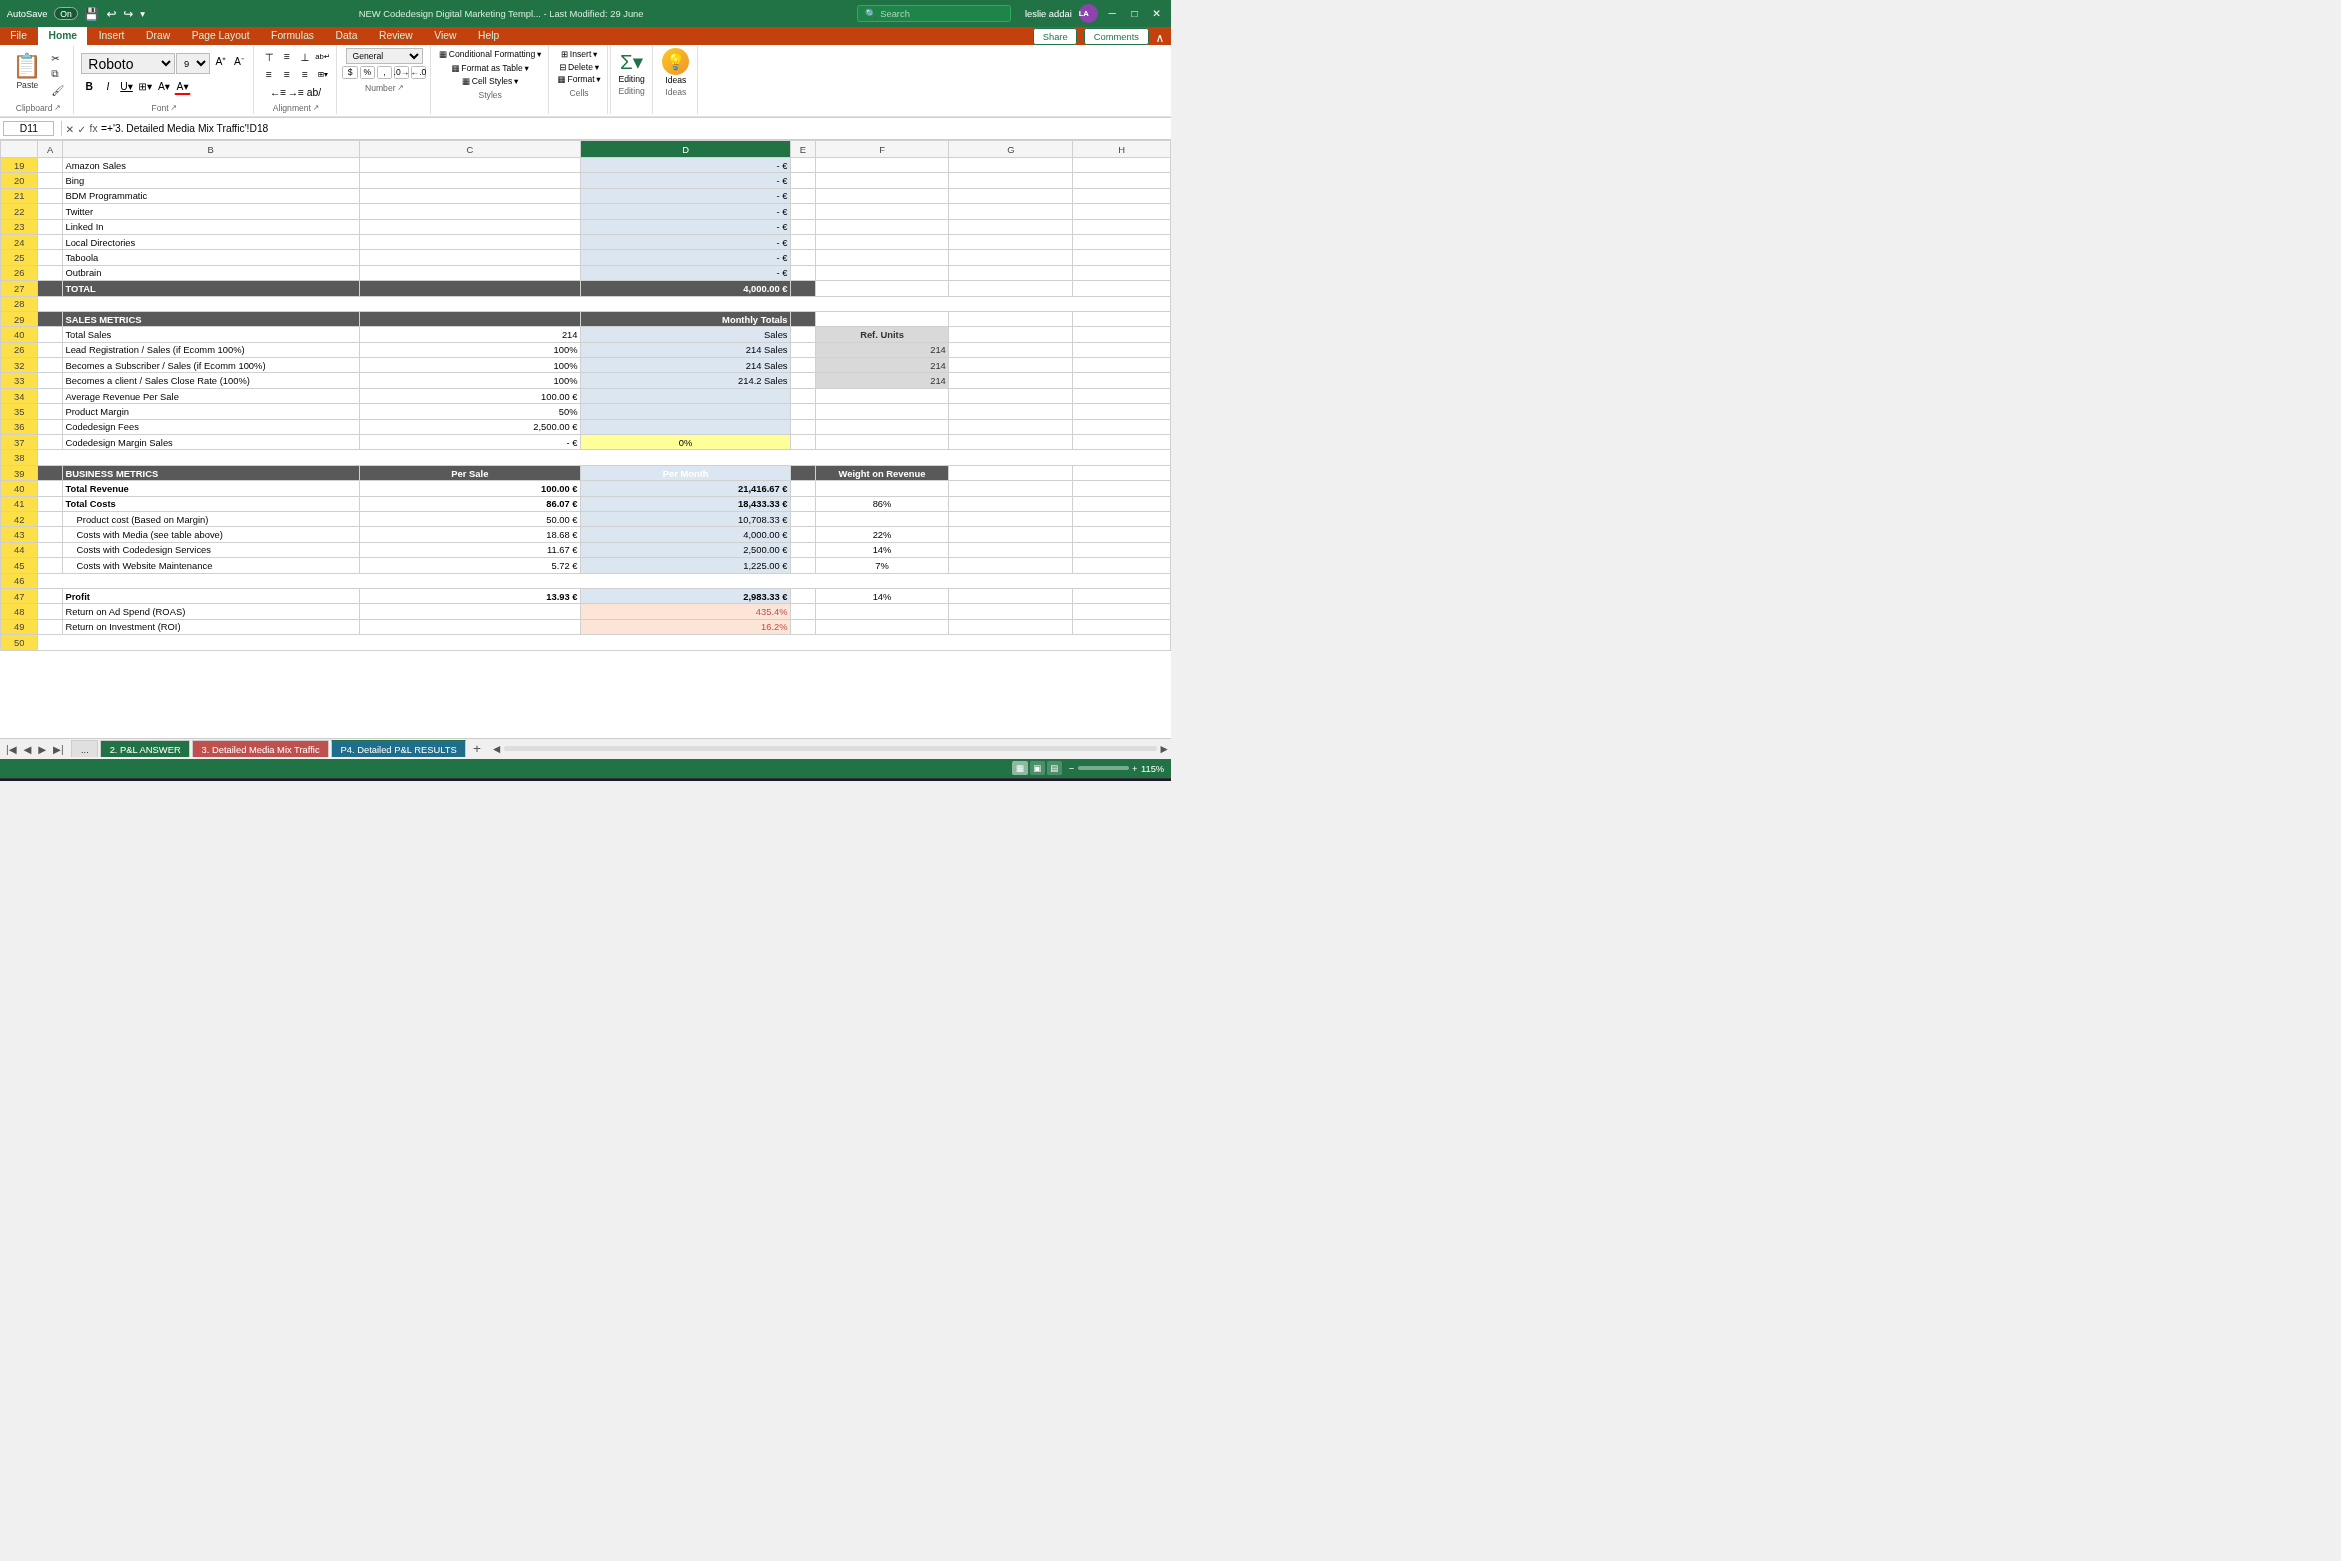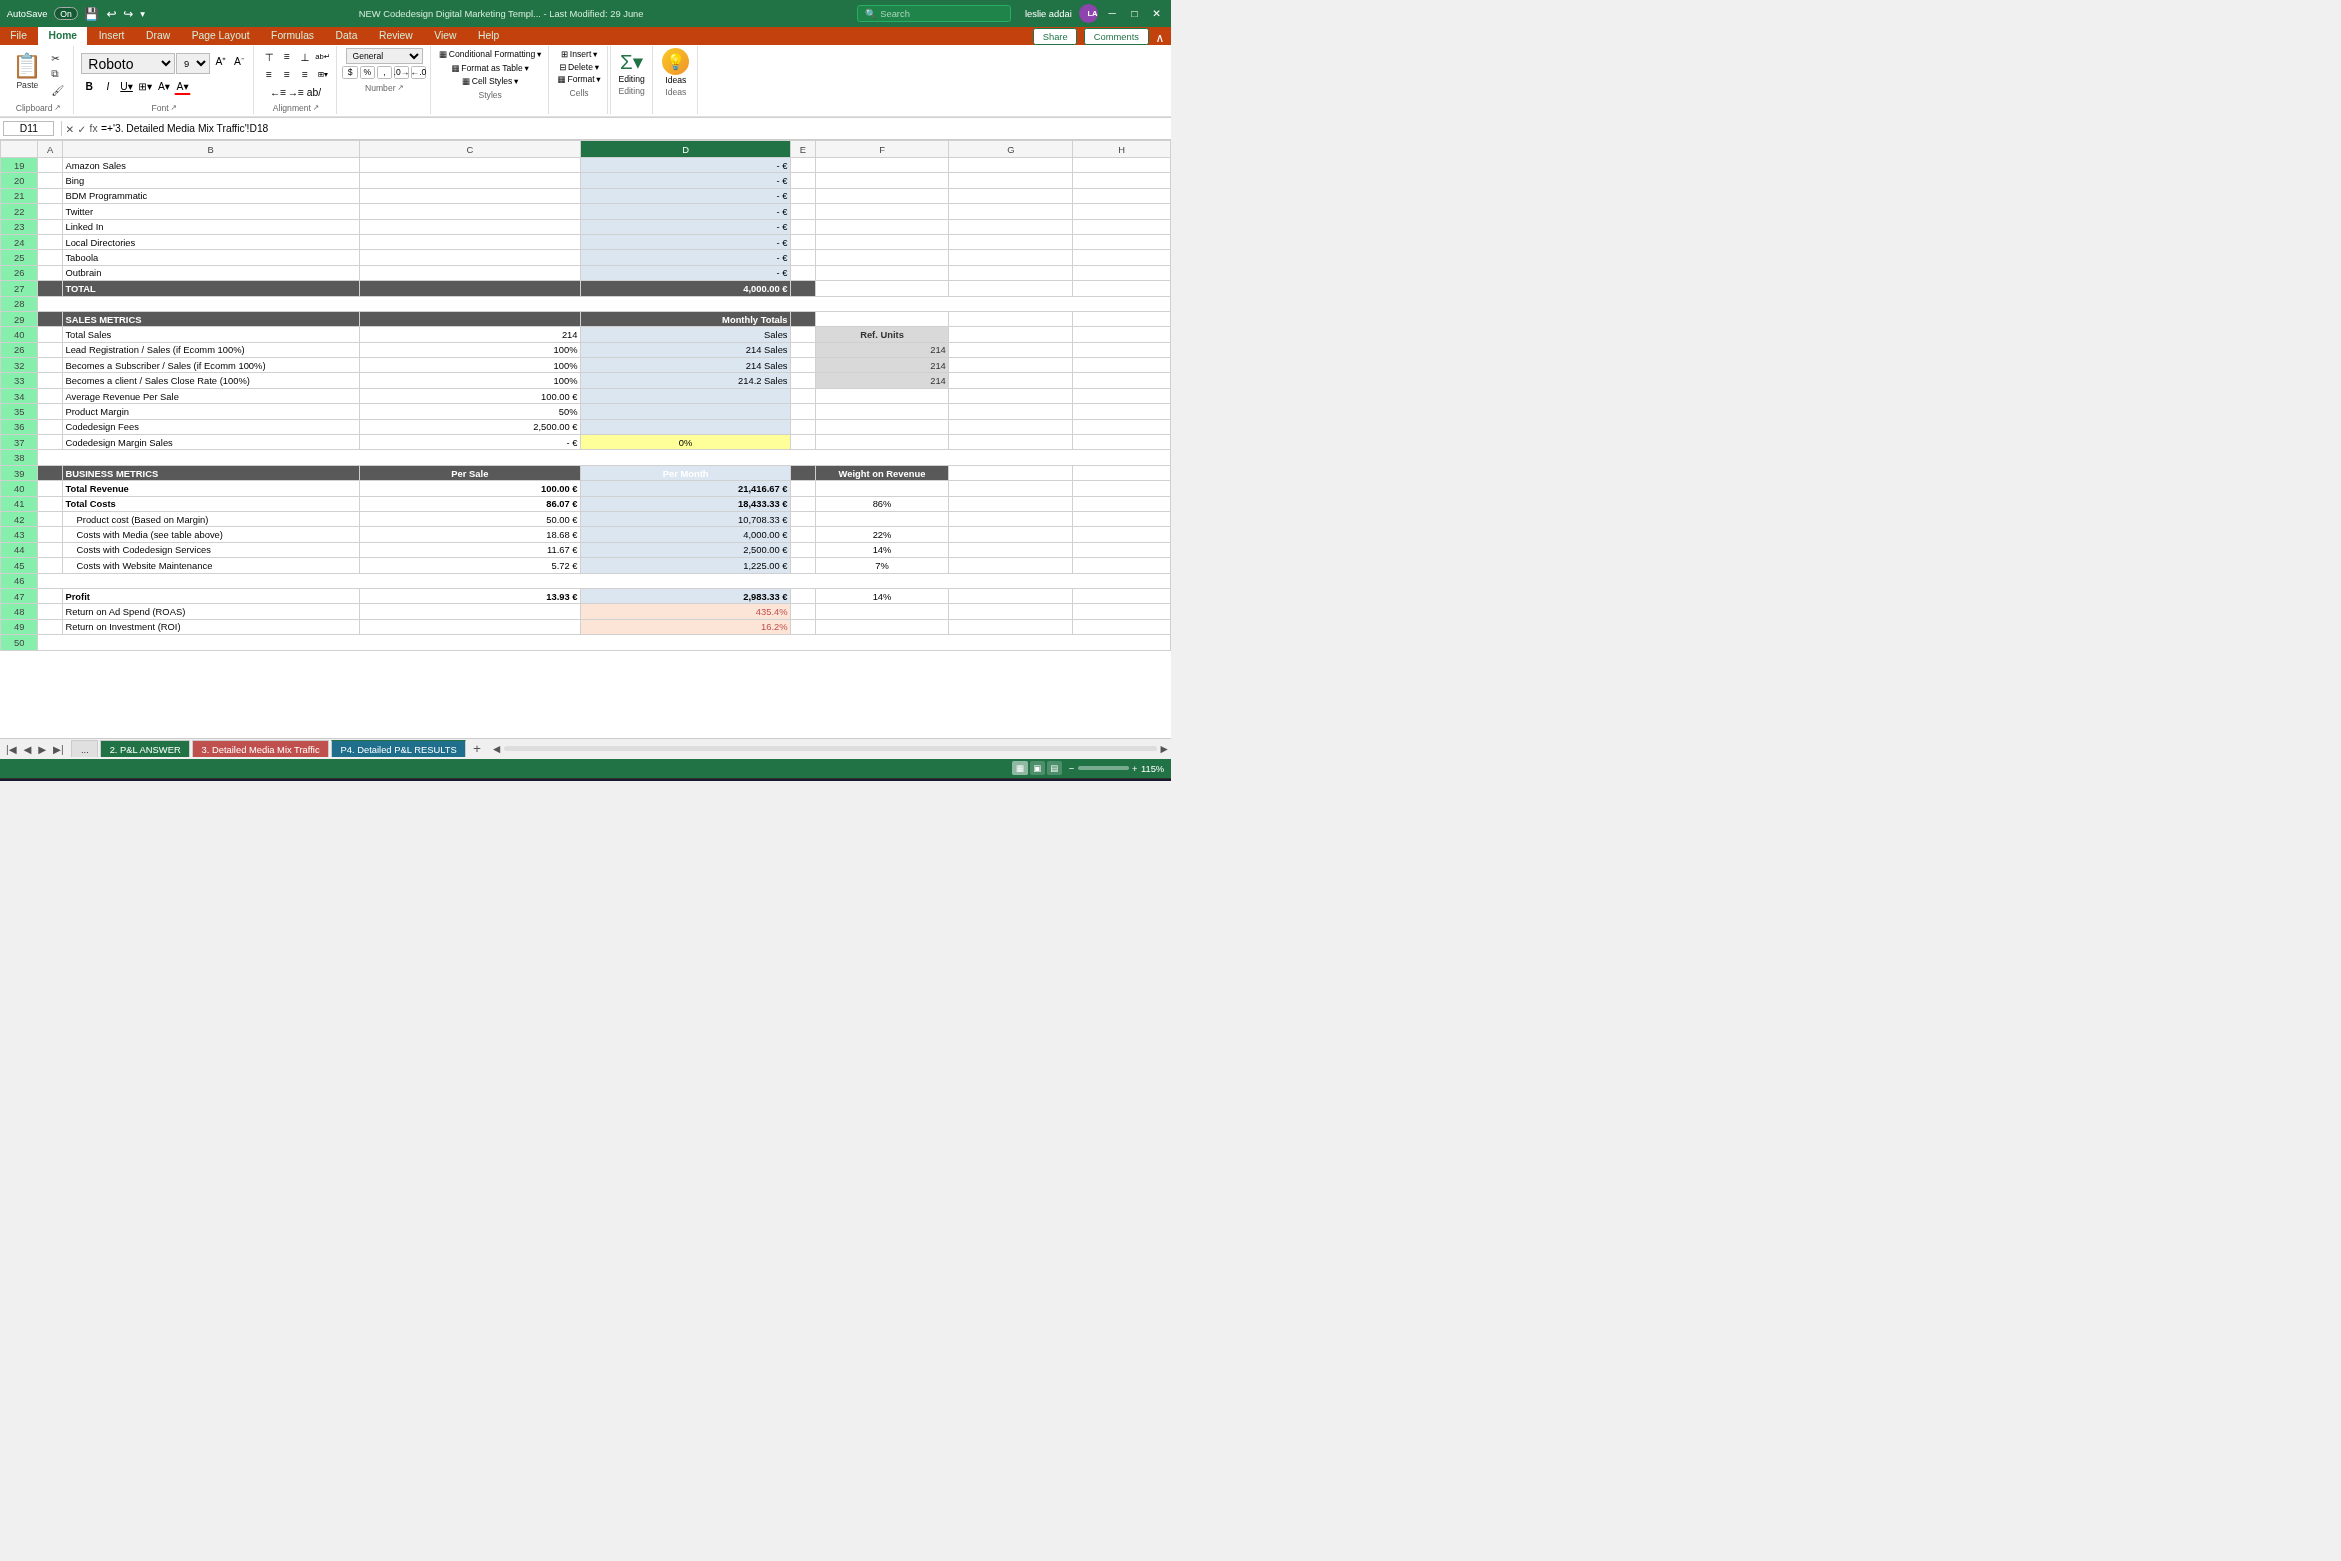--- a/index.html
+++ b/index.html
@@ -14,21 +14,21 @@
       justify-content: space-between;
       padding: 0 6.8px;
       color: white;
     }
     #title-bar .left { display: flex; align-items: center; gap: 6.8px; font-size: 9.4px; }
     #title-bar .center { font-size: 9.4px; color: #d4edda; }
     #title-bar .right { display: flex; align-items: center; gap: 6.8px; font-size: 9.4px; }
     .autosave-toggle { background: #145a32; border: 0.9px solid #aaa; border-radius: 8.6px; padding: 0.9px 5.1px; font-size: 8.6px; color: white; }
     .win-btn { width: 15.4px; height: 15.4px; display: flex; align-items: center; justify-content: center; cursor: pointer; font-size: 10.3px; color: white; }
     .search-bar { background: #1e8449; border: 0.9px solid #27ae60; border-radius: 2.6px; padding: 1.7px 6.8px; width: 154px; font-size: 9.4px; color: white; display: flex; align-items: center; gap: 3.4px; }
-    .user-avatar { width: 19px; height: 19px; border-radius: 50%; background: #8e44ad; display: flex; align-items: center; justify-content: flex-end; font-size: 7.7px; color: white; font-weight: bold; }
+    .user-avatar { width: 19px; height: 19px; border-radius: 50%; background: #8e44ad; display: flex; align-items: center; justify-content: flex-start; font-size: 7.7px; color: white; font-weight: bold; }
 
     
     #ribbon { background: #ffffff; border-bottom: 0.9px solid #d0d0d0; }
     #ribbon-tabs { display: flex; background: #c2410c; gap: 1px; }
     .ribbon-tab { padding: 3.4px 10.3px; font-size: 10.3px; color: #d4edda; cursor: pointer; }
     .ribbon-tab.active { background: #ffffff; color: #217346; font-weight: 600; }
 
     #ribbon-content { display: flex; align-items: stretch; padding: 1.7px 3.4px; gap: 1.7px; background: #fff; border-bottom: 0.9px solid #e0e0e0; min-height: 68px; }
     .ribbon-group { display: flex; flex-direction: column; align-items: center; border-right: 0.9px solid #e0e0e0; padding: 1.7px 5.1px; min-width: 43px; }
     .ribbon-group-buttons { display: flex; align-items: center; gap: 1.7px; flex-wrap: wrap; justify-content: center; flex: 1; }
@@ -54,21 +54,21 @@
     .formula-icon { font-size: 10.3px; cursor: pointer; color: #555; }
     .formula-input { flex: 1; border: none; outline: none; font-size: 10.3px; }
 
     
     #spreadsheet { display: flex; flex-direction: column; height: calc(781px - 27px - 86px - 22px - 24px - 24px); }
     #sheet-container { flex: 1; overflow: hidden; background: #fff; }
 
     table.sheet { border-collapse: collapse; width: 100%; font-size: 9.4px; }
     table.sheet th, table.sheet td { border: 0.9px solid #d0d0d0; padding: 0.9px 2.6px; white-space: nowrap; }
     table.sheet th { background: #f5f5f5; text-align: center; font-weight: normal; font-size: 9.4px; color: #444; min-width: 13.7px; height: 17px; }
-    table.sheet .row-header { background: #86efac; text-align: center; font-weight: normal; color: #444; min-width: 26px; }
+    table.sheet .row-header { background: #fde047; text-align: center; font-weight: normal; color: #444; min-width: 26px; }
     table.sheet td { height: 15.4px; background: white; }
 
     
     .cell-dark-header { background: #595959 !important; color: white !important; font-weight: bold; }
     .cell-bold { font-weight: bold; }
     .cell-right { text-align: right; }
     .cell-center { text-align: center; }
     .cell-highlight-selected { background: #dce6f1 !important; }
     .cell-ref-units { background: #d9d9d9 !important; color: #333; }
     .cell-yellow { background: #ffff99 !important; }

